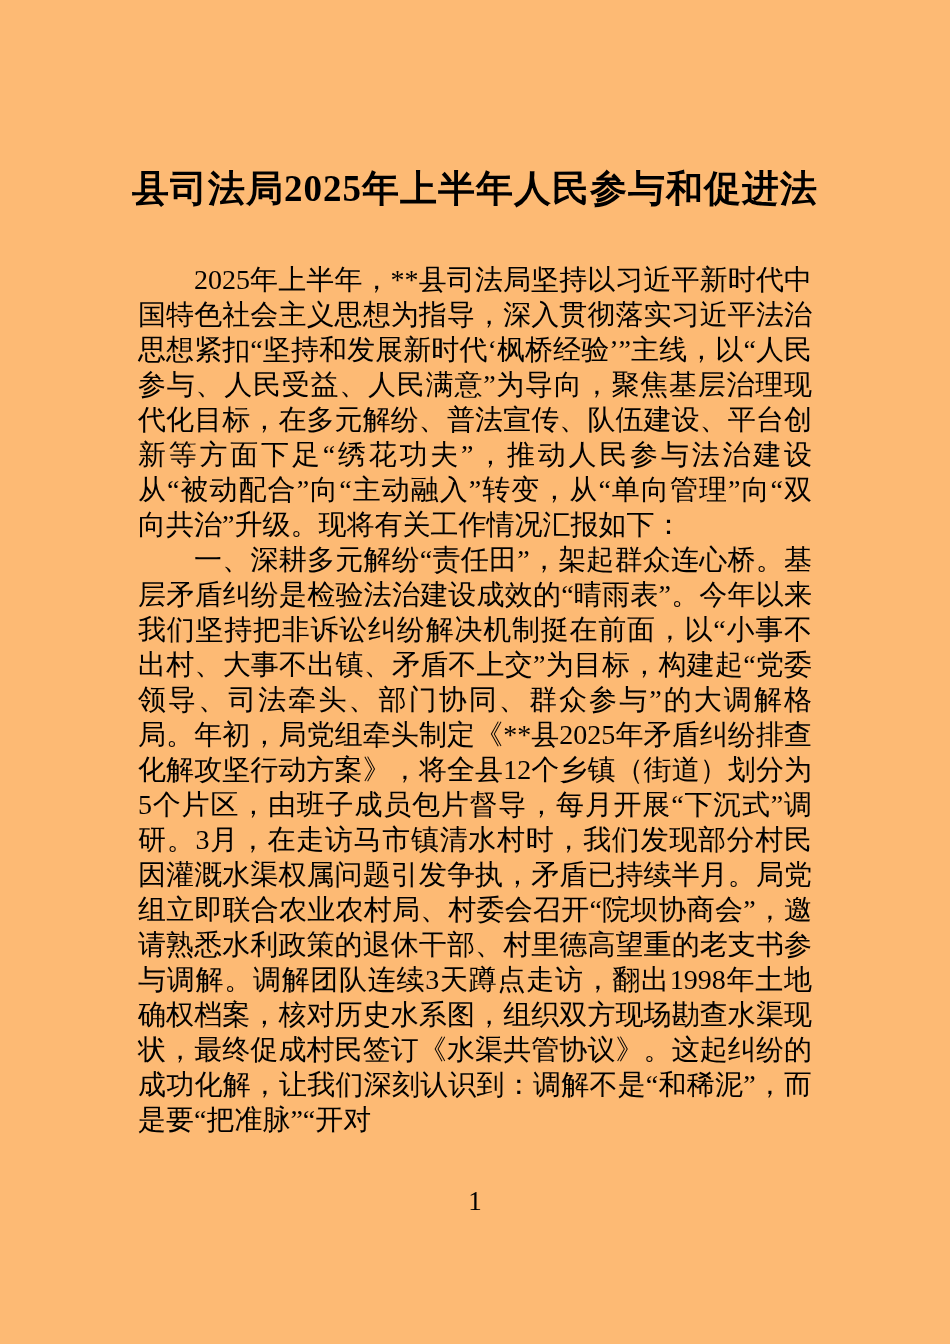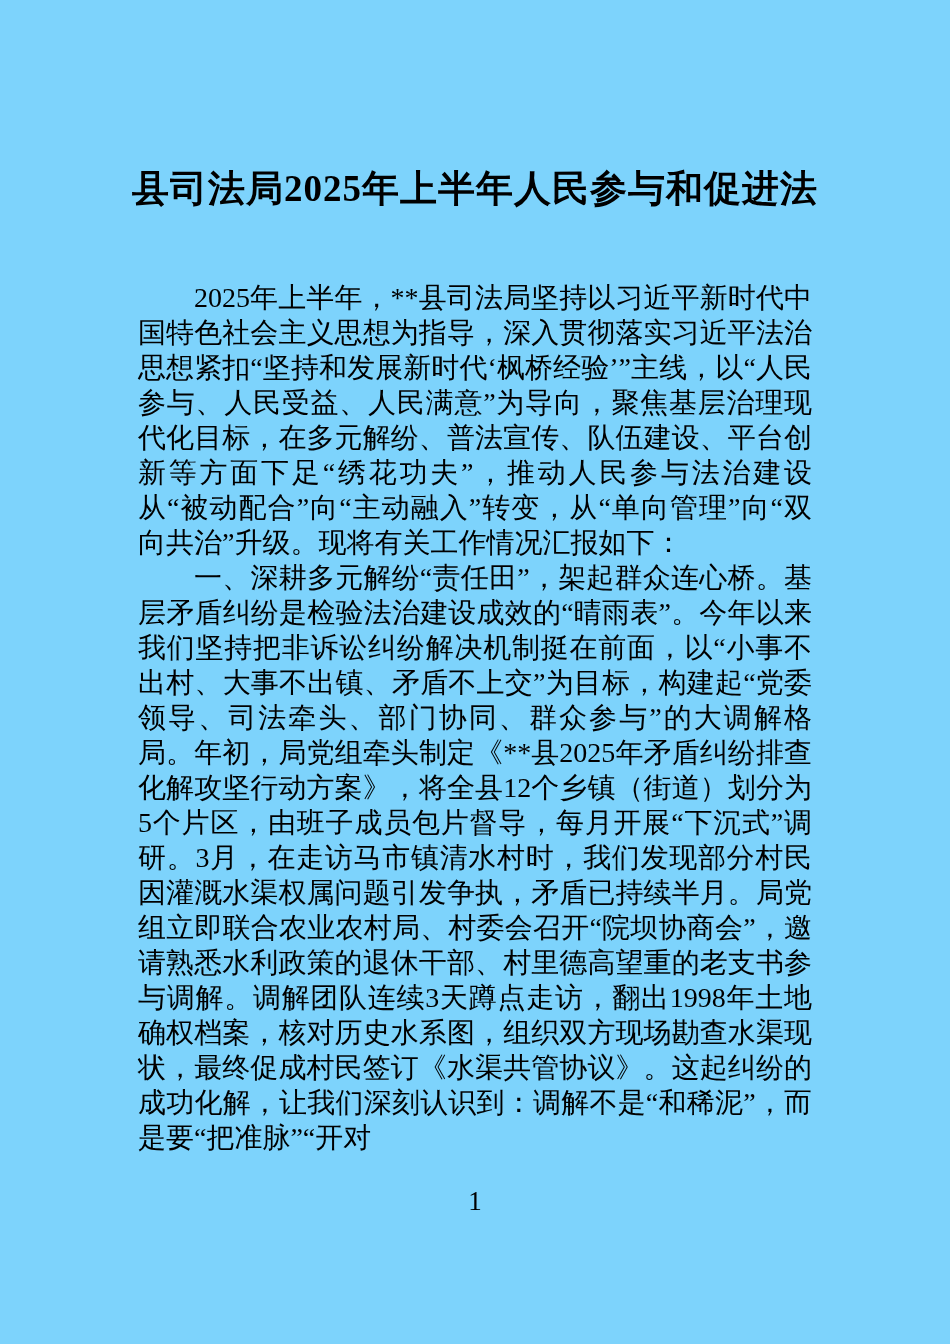--- a/index.html
+++ b/index.html
@@ -5,35 +5,35 @@
   * { margin: 0; padding: 0; box-sizing: border-box; }
   html, body {
     background: #e8e8e8;
     font-family: "Liberation Sans", "DejaVu Sans", sans-serif;
   }
   .page {
     position: relative;
     width: 950px;
     height: 1344px;
     margin: 0 auto;
-    background: #7dd3fc;
+    background: #fdba74;
     color: #000000;
     overflow: hidden;
   }
   .doc-title {
     margin-top: 155px;
     text-align: center;
     font-family: "Liberation Serif", "DejaVu Serif", sans-serif; 
     font-weight: 700;
     font-size: 37px;
     line-height: 68px;
     letter-spacing: 1px;
   }
   .doc-body {
-    margin-top: 57px;
+    margin-top: 39px;
     padding: 0 138px;
     font-family: "Liberation Serif", "DejaVu Serif", sans-serif; 
     font-size: 28px;
     line-height: 35px;
     text-align: justify;
   }
   .doc-body p {
     text-indent: 2em;
   }
   .page-number {

